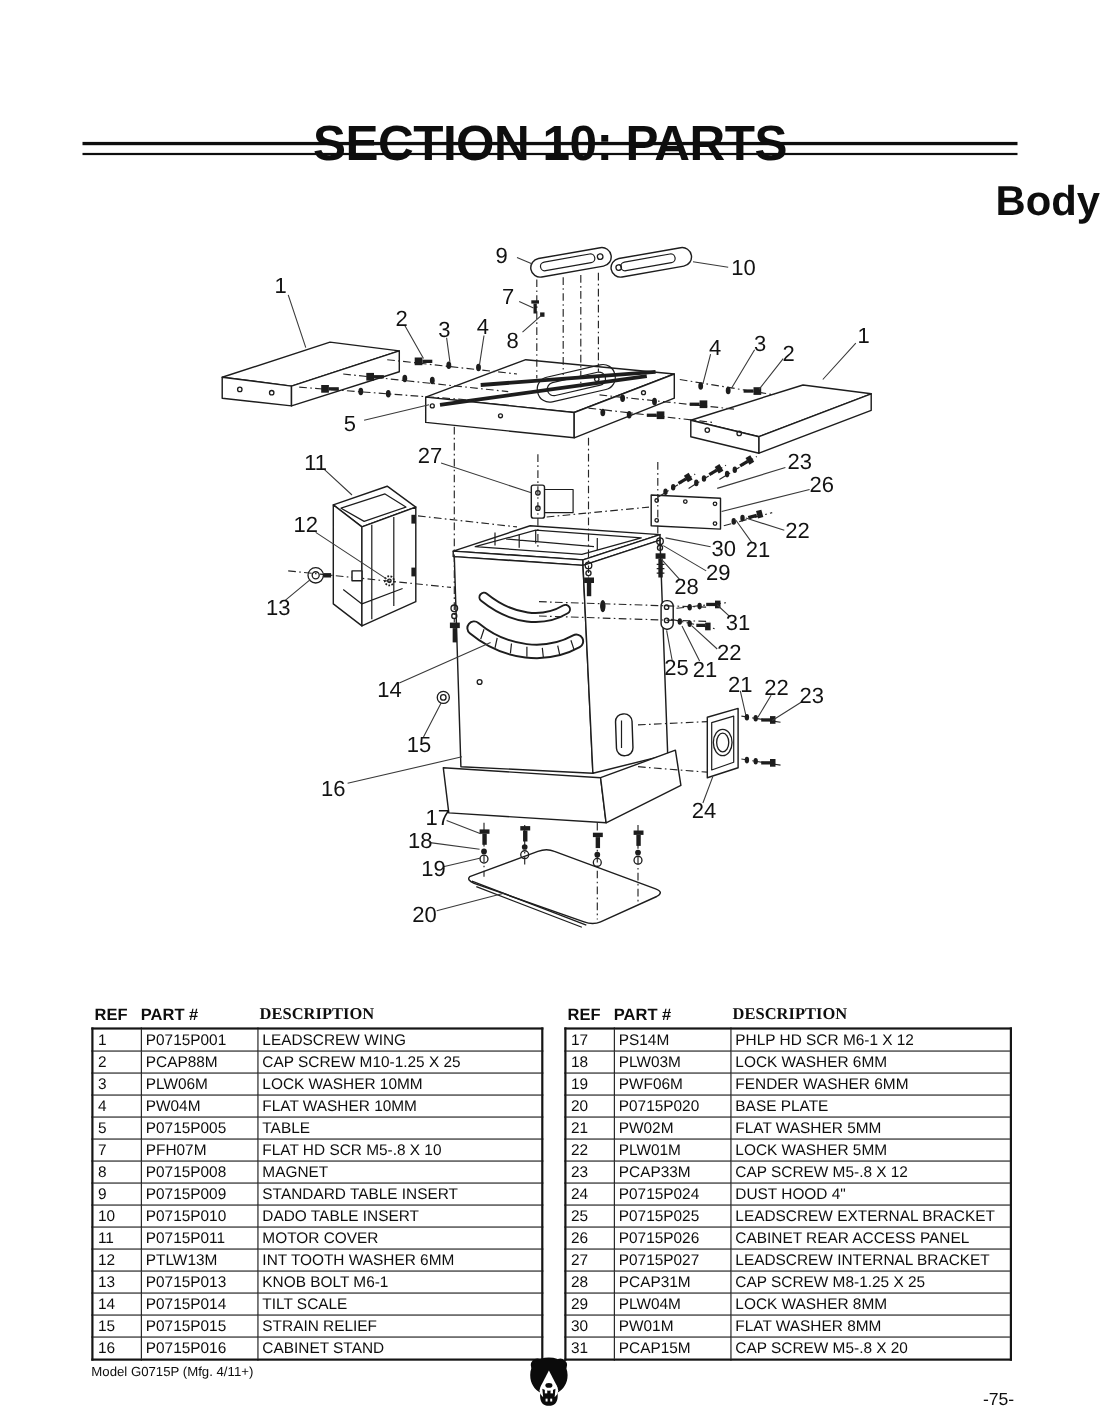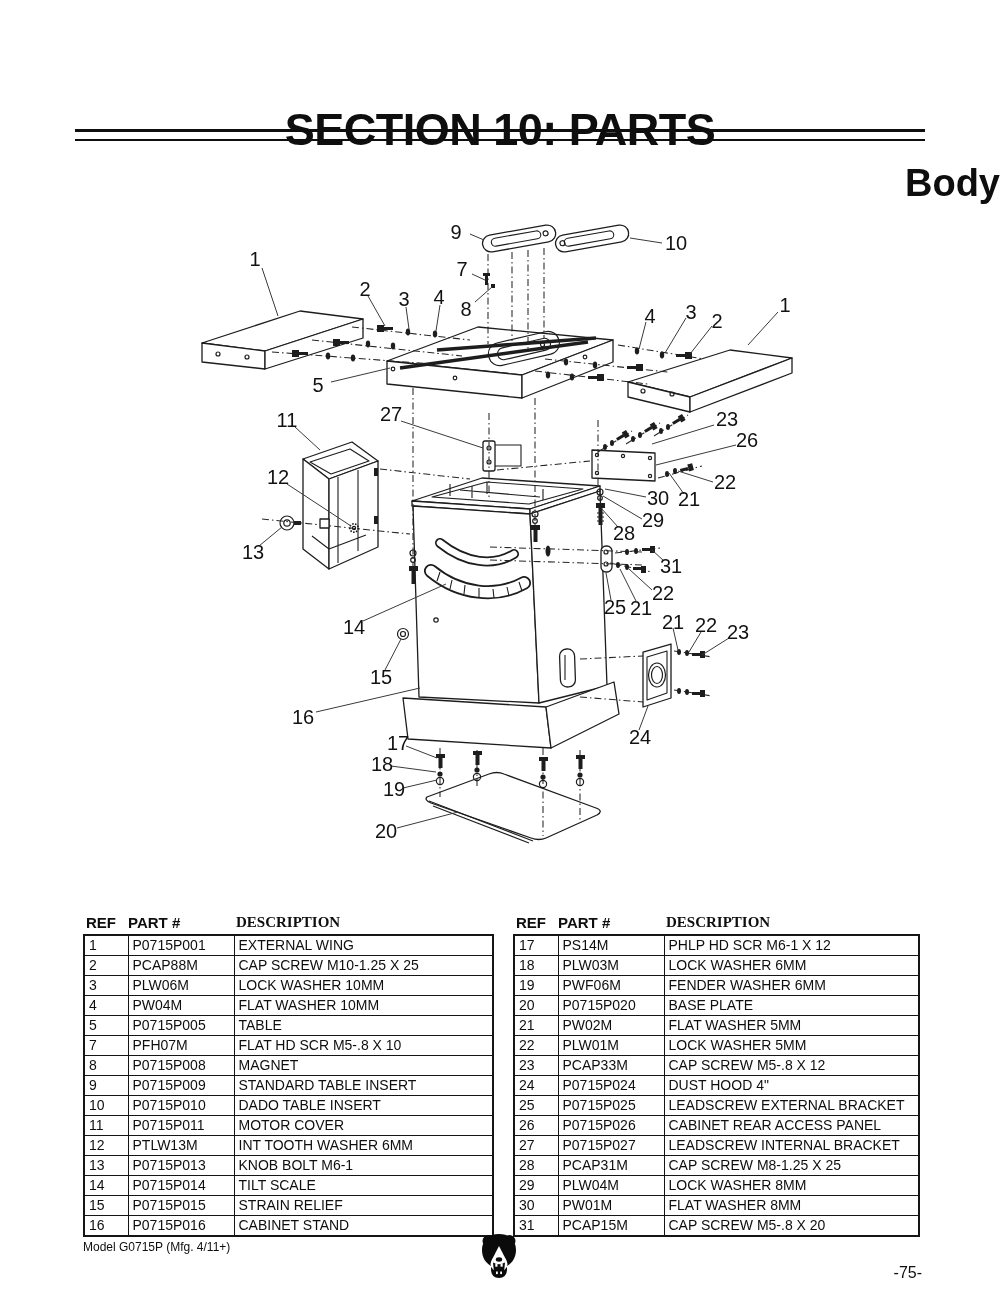--- a/index.html
+++ b/index.html
@@ -324,21 +324,21 @@
     <table>
       <colgroup>
           <col style="width:44px">
           <col style="width:106px">
           <col style="width:259px">
         </colgroup>
       <tbody>
           <tr>
             <td>1</td>
             <td>P0715P001</td>
-            <td>EXTERNAL WING</td>
+            <td>LEADSCREW WING</td>
           </tr>
           <tr>
             <td>2</td>
             <td>PCAP88M</td>
             <td>CAP SCREW M10-1.25 X 25</td>
           </tr>
           <tr>
             <td>3</td>
             <td>PLW06M</td>
             <td>LOCK WASHER 10MM</td>

